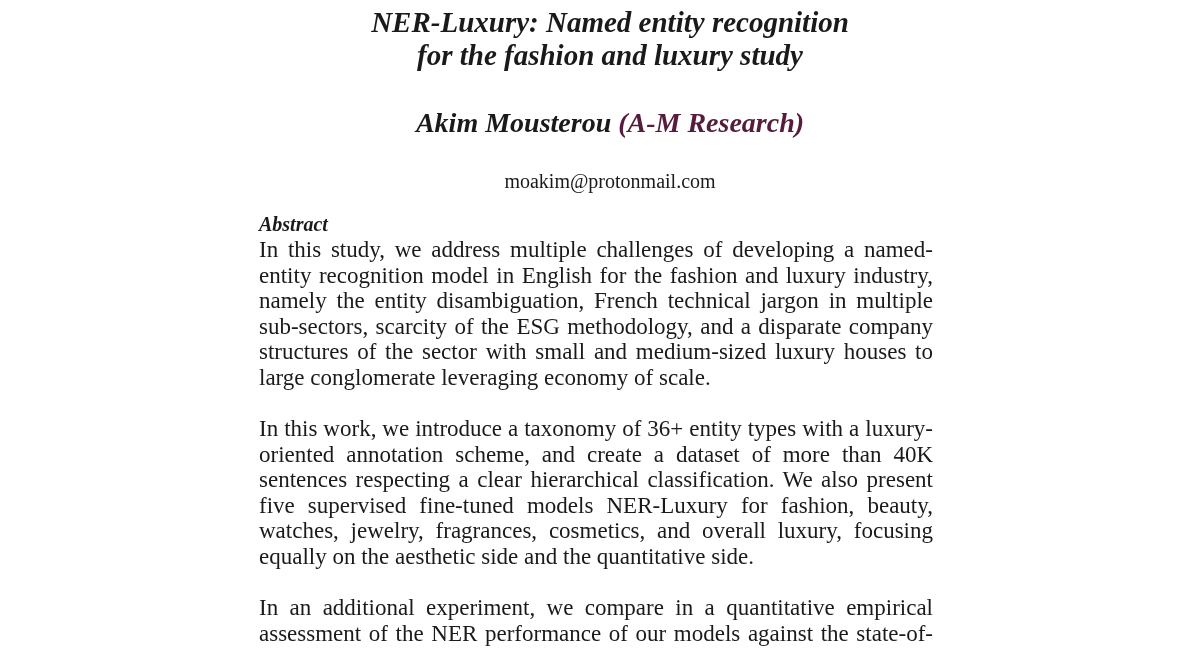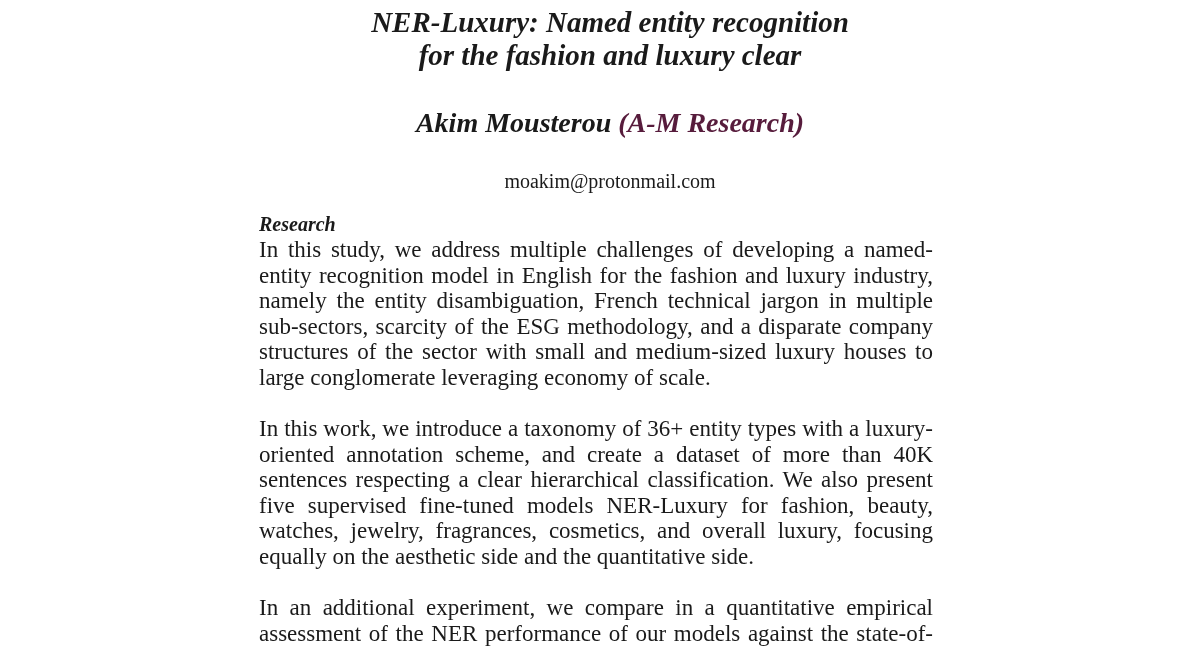--- a/index.html
+++ b/index.html
@@ -62,29 +62,29 @@
     margin-bottom: 26px;
     color: var(--ink);
   }
 </style>
 </head>
 <body>
 
 <div class="page">
 
   <div class="header-block">
-    <h1 class="paper-title"><span>NER-Luxury: Named entity recognition</span><br><span>for the fashion and luxury clear</span></h1>
+    <h1 class="paper-title"><span>NER-Luxury: Named entity recognition</span><br><span>for the fashion and luxury study</span></h1>
 
     <div class="author-line"><span class="author-name">Akim Mousterou</span> <span class="author-affil">(A-M Research)</span></div>
 
     <div class="author-email">moakim@protonmail.com</div>
   </div>
 
   <section>
-    <h2 class="abstract-heading">Research</h2>
+    <h2 class="abstract-heading">Abstract</h2>
 
     <p class="abstract-par">In this study, we address multiple challenges of developing a named-entity recognition model in English for the fashion and luxury industry, namely the entity disambiguation, French technical jargon in multiple sub-sectors, scarcity of the ESG methodology, and a disparate company structures of the sector with small and medium-sized luxury houses to large conglomerate leveraging economy of scale.</p>
 
     <p class="abstract-par">In this work, we introduce a taxonomy of 36+ entity types with a luxury-oriented annotation scheme, and create a dataset of more than 40K sentences respecting a clear hierarchical classification. We also present five supervised fine-tuned models NER-Luxury for fashion, beauty, watches, jewelry, fragrances, cosmetics, and overall luxury, focusing equally on the aesthetic side and the quantitative side.</p>
 
     <p class="abstract-par">In an additional experiment, we compare in a quantitative empirical assessment of the NER performance of our models against the state-of-the-art open-source large language models that show promising results and highlights the benefits of incorporating a bespoke NER model in existing</p>
   </section>
 
 </div>
 

